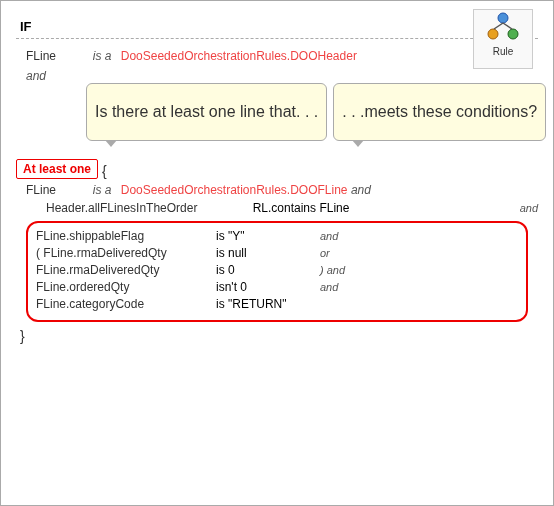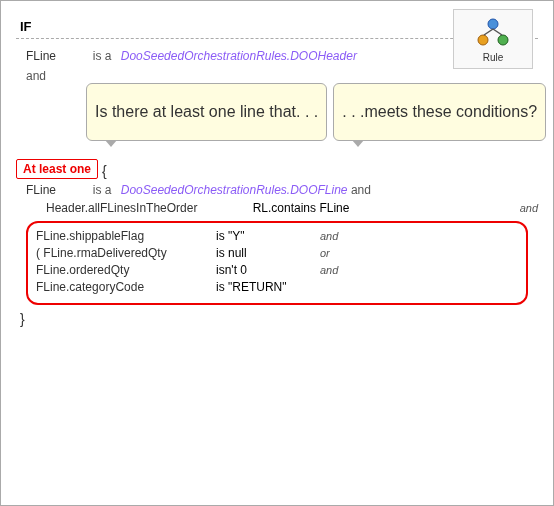--- a/index.html
+++ b/index.html
@@ -17,28 +17,27 @@
       min-height: 506px;
       background: #ffffff;
       border: 1px solid #aaa;
       position: relative;
       padding: 10px 15px 15px 15px;
     }
     .rule-icon {
       position: absolute;
       top: 8px;
       right: 20px;
-      width: 80px;
+      width: 60px;
       height: 60px;
       border: 1px solid #ccc;
       background: #f9f9f9;
       display: flex;
       flex-direction: column;
       align-items: center;
-      justify-content: center;
       font-size: 10px;
       color: #333;
     }
     .rule-icon svg {
       width: 36px;
       height: 36px;
     }
     .if-label {
       font-weight: bold;
       font-size: 13px;
@@ -58,27 +57,27 @@
     }
     .row.no-indent {
       padding-left: 4px;
     }
     .label-text {
       color: #333;
       font-size: 12px;
     }
     .keyword {
       color: #555;
+      font-style: italic;
       font-size: 12px;
       margin-right: 6px;
     }
     .value-text {
-      color: #8b5cf6;
-      font-size: 12px;
-      font-style: italic;
+      color: #ef4444;
+      font-size: 12px;
     }
     .spacer { flex: 1; }
     .and-or {
       color: #555;
       font-size: 11px;
       font-style: italic;
     }
     .bubble {
       background: #fffde0;
       border: 1px solid #aaa;
@@ -242,20 +241,25 @@
       <span class="condition-value">is "Y"</span>
       <span class="condition-andor">and</span>
     </div>
 
     <div class="condition-row">
       <span class="condition-label">( FLine.rmaDeliveredQty</span>
       <span class="condition-value">is null</span>
       <span class="condition-andor">or</span>
     </div>
 
+    <div class="condition-row">
+      <span class="condition-label">  FLine.rmaDeliveredQty</span>
+      <span class="condition-value">is 0</span>
+      <span class="condition-andor">) and</span>
+    </div>
 
     <div class="condition-row">
       <span class="condition-label">FLine.orderedQty</span>
       <span class="condition-value">isn't 0</span>
       <span class="condition-andor">and</span>
     </div>
 
     <div class="condition-row">
       <span class="condition-label">FLine.categoryCode</span>
       <span class="condition-value">is "RETURN"</span>

